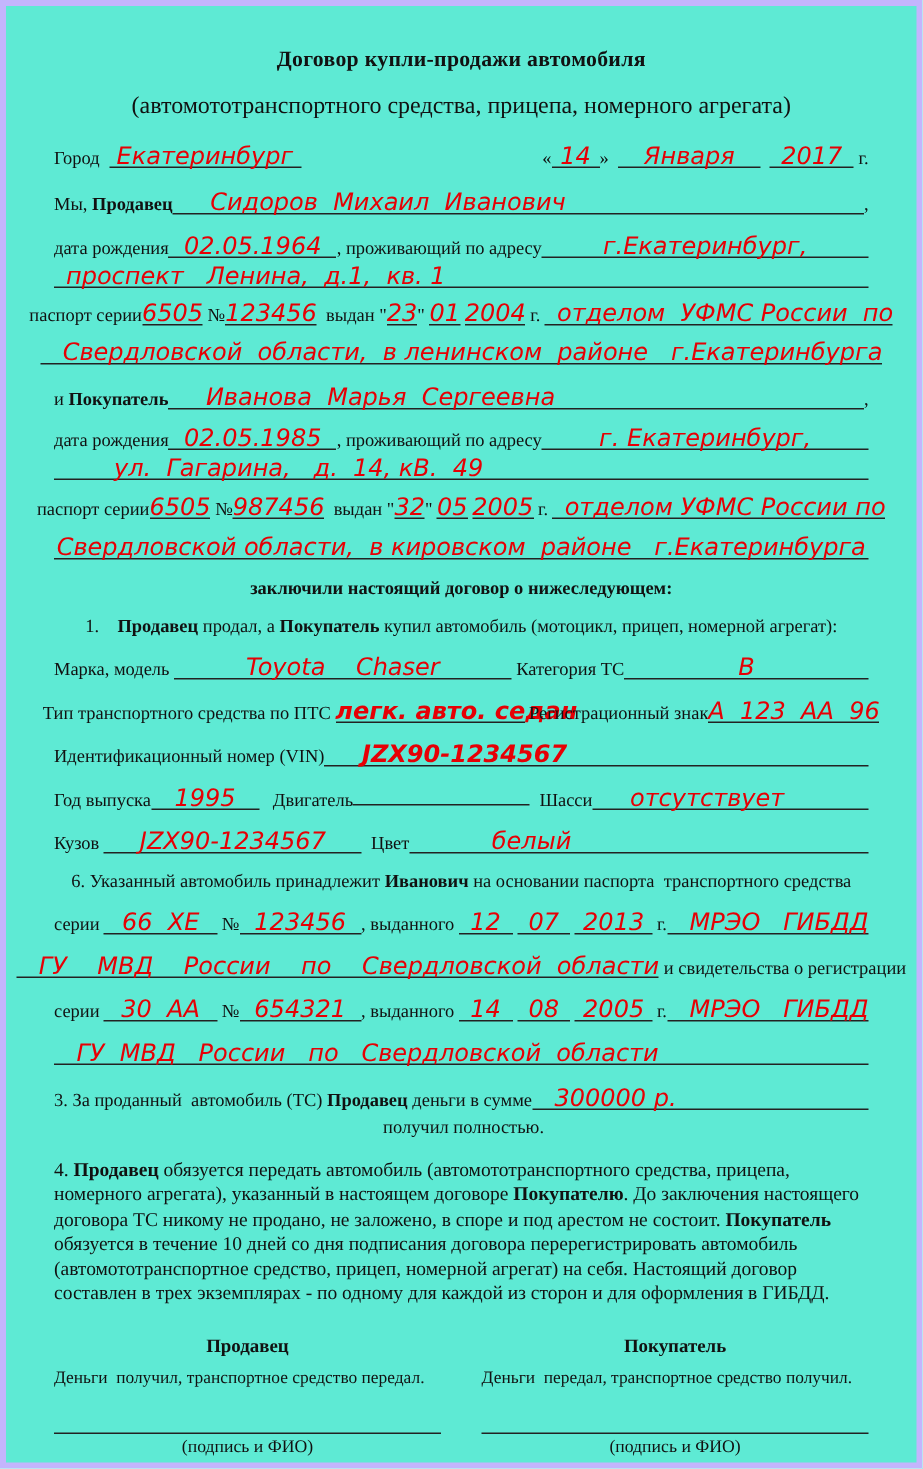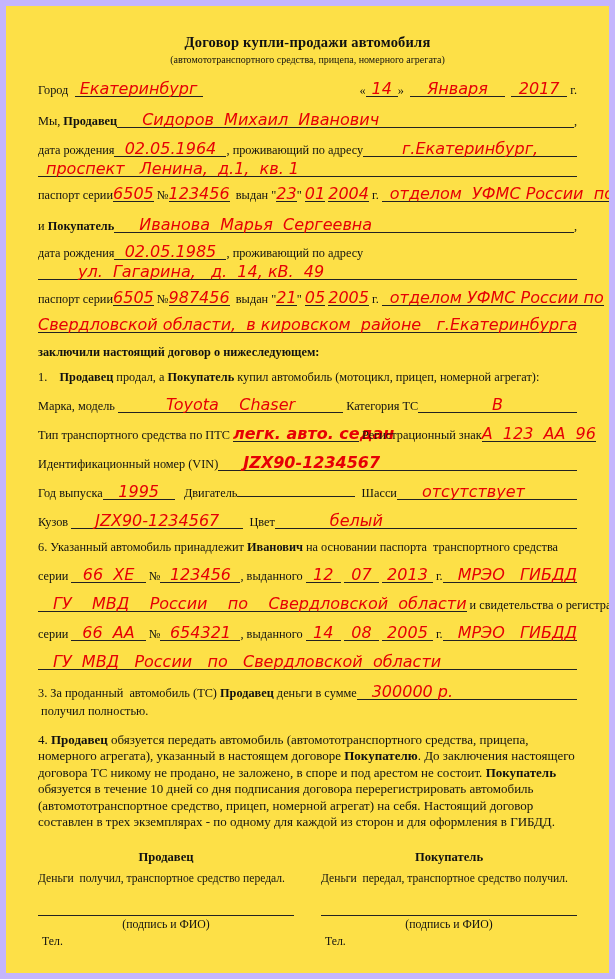--- a/index.html
+++ b/index.html
@@ -1,25 +1,25 @@
 <!DOCTYPE html>
 <html><head>
 <meta charset="utf-8">
 <style>
   html,body{margin:0;padding:0;background:#fff;}
   .doc{
     width:615px;height:979px;box-sizing:border-box;
-    background:#fde047;border:6px solid #c4b5fd;
+    background:#5eead4;border:4px solid #c4b5fd;
     padding:20px 32px 0 32px;
     font-family:"Liberation Serif", serif;
     font-size:12.3px;color:#111;overflow:hidden;
   }
   .t-title{text-align:center;font-weight:bold;font-size:14.5px;margin-top:8px;letter-spacing:.2px;}
-  .t-sub{text-align:center;font-size:10px;margin-top:3px;}
-  .row{display:flex;align-items:baseline;white-space:pre;margin-top:12px;}
+  .t-sub{text-align:center;font-size:16px;margin-top:13px;}
+  .row{display:flex;align-items:baseline;white-space:pre;margin-top:12px;justify-content:center;}
   .lbl{white-space:pre;}
   .b{font-weight:bold;}
   .f{
     display:inline-block;border-bottom:1px solid #222;text-align:center;
     color:#e60005;font-family:"DejaVu Sans", sans-serif;font-style:italic;
     font-size:16px;white-space:pre;line-height:15px;
   }
   .fb{font-weight:bold;}
   .fx{flex:1 1 auto;}
   .grp{display:flex;align-items:baseline;white-space:pre;}
@@ -107,45 +107,49 @@
     <span class="f w-pnum">123456</span><span class="lbl">  </span>
     <span class="lbl">выдан</span><span class="lbl"> </span>
     <span class="lbl">"</span>
     <span class="f w-pd">23</span>
     <span class="lbl">"</span><span class="lbl"> </span>
     <span class="f w-pm">01</span><span class="lbl"> </span>
     <span class="f w-py">2004</span><span class="lbl"> </span>
     <span class="lbl">г.</span><span class="lbl"> </span>
     <span class="f fx pl8">отделом  УФМС России  по</span>
   </div>
+  <div class="row mt9">
+    <span class="f fx pl15">Свердловской  области,  в ленинском  районе   г.Екатеринбурга</span>
+  </div>
 
   <div class="row mt14">
     <span class="lbl">и</span><span class="lbl"> </span>
     <span class="lbl b">Покупатель</span>
     <span class="f fx pl25">Иванова  Марья  Сергеевна</span>
     <span class="lbl">,</span>
   </div>
 
   <div class="row mt10">
     <span class="lbl">дата рождения</span>
     <span class="f w-dob">02.05.1985</span>
     <span class="lbl">, проживающий по адресу</span>
+    <span class="f fx">г. Екатеринбург,</span>
   </div>
   <div class="row cont">
     <span class="f fx pl40">ул.  Гагарина,   д.  14, кВ.  49</span>
   </div>
 
   <div class="row mt10">
     <span class="lbl">паспорт серии</span>
     <span class="f w-pser">6505</span><span class="lbl"> </span>
     <span class="lbl">№</span>
     <span class="f w-pnum">987456</span><span class="lbl">  </span>
     <span class="lbl">выдан</span><span class="lbl"> </span>
     <span class="lbl">"</span>
-    <span class="f w-pd">21</span>
+    <span class="f w-pd">32</span>
     <span class="lbl">"</span><span class="lbl"> </span>
     <span class="f w-pm">05</span><span class="lbl"> </span>
     <span class="f w-py">2005</span><span class="lbl"> </span>
     <span class="lbl">г.</span><span class="lbl"> </span>
     <span class="f fx pl8">отделом УФМС России по</span>
   </div>
   <div class="row mt10">
     <span class="f fx">Свердловской области,  в кировском  районе   г.Екатеринбурга</span>
   </div>
 
@@ -214,21 +218,21 @@
     <span class="lbl">г.</span>
     <span class="f fx pl15">МРЭО   ГИБДД</span>
   </div>
   <div class="row">
     <span class="f fx pl15">ГУ    МВД    России    по    Свердловской  области</span><span class="lbl"> </span>
     <span class="lbl">и свидетельства о регистрации</span>
   </div>
 
   <div class="row">
     <span class="lbl">серии</span><span class="lbl"> </span>
-    <span class="f w-ser2">66  АА</span><span class="lbl"> </span>
+    <span class="f w-ser2">30  АА</span><span class="lbl"> </span>
     <span class="lbl">№</span>
     <span class="f w-num2">654321</span>
     <span class="lbl">, выданного</span><span class="lbl"> </span>
     <span class="f w-d2">14</span><span class="lbl"> </span>
     <span class="f w-m2">08</span><span class="lbl"> </span>
     <span class="f w-y2">2005</span><span class="lbl"> </span>
     <span class="lbl">г.</span>
     <span class="f fx pl15">МРЭО   ГИБДД</span>
   </div>
   <div class="row">

